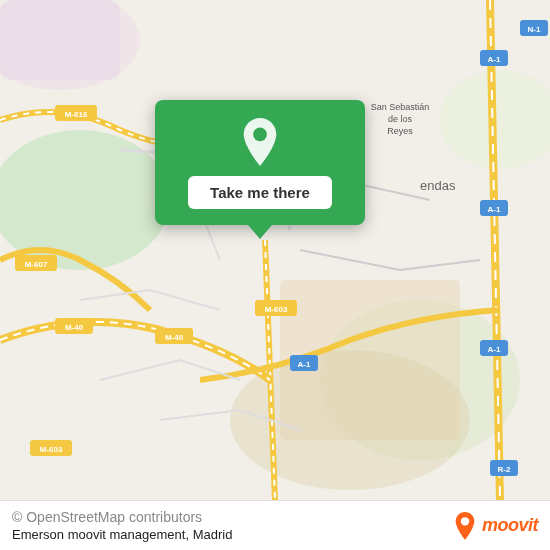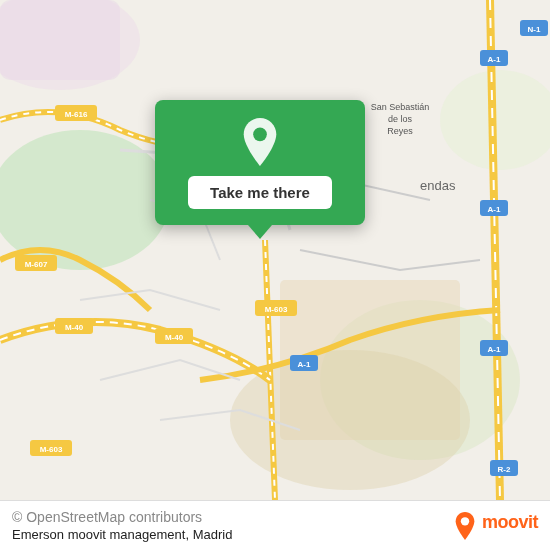--- a/index.html
+++ b/index.html
@@ -105,22 +105,23 @@
     }
 
     .location-name {
       font-size: 13px;
       color: #222;
       font-weight: 500;
     }
 
     .moovit-logo {
       display: flex;
-      align-items: flex-start;
+      align-items: center;
       gap: 5px;
+      font-style: italic;
     }
 
     .moovit-pin {
       width: 24px;
       height: 28px;
     }
 
     .moovit-text {
       font-size: 18px;
       font-weight: 700;

